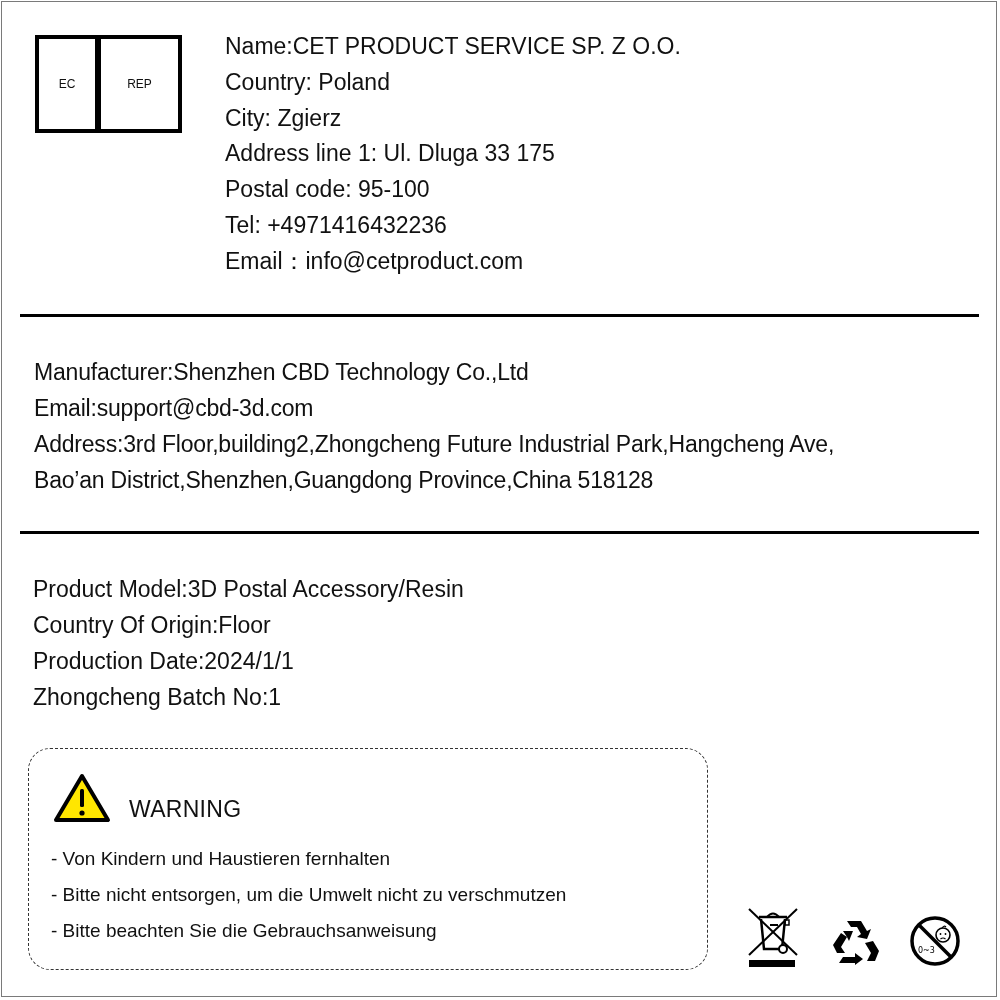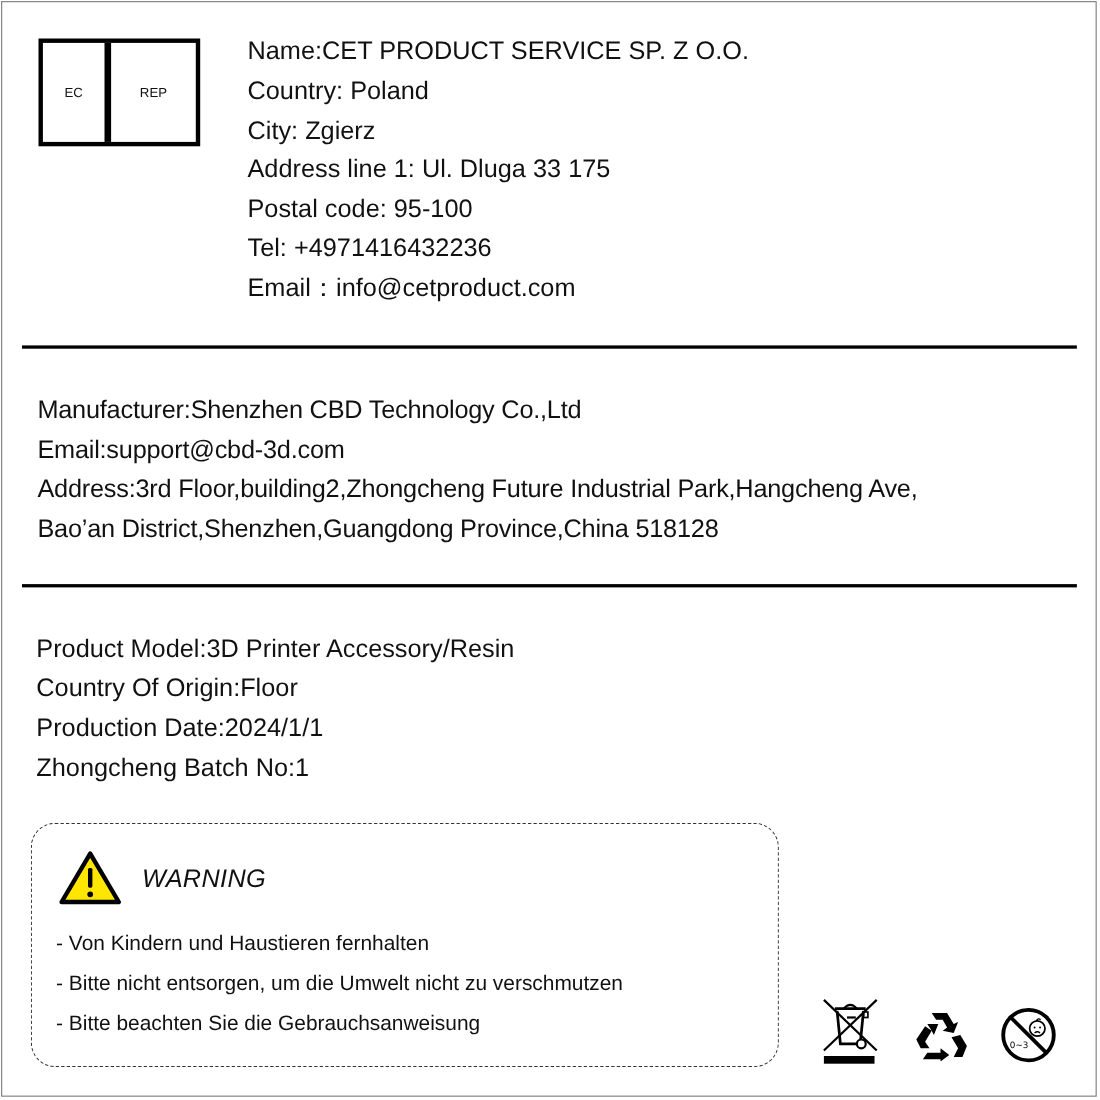--- a/index.html
+++ b/index.html
@@ -79,22 +79,21 @@
       left: 28px; top: 748px;
       width: 680px; height: 222px;
       border: 1.5px dashed #333;
       border-radius: 22px;
       box-sizing: border-box;
     }
     .warn-head {
       position: absolute;
       left: 24px; top: 24px;
       display: flex;
-      align-items: center;
-      font-style: italic;
+      align-items: flex-end;
     }
     .warn-icon {
       width: 58px; height: 50px;
       display: block;
     }
     .warn-title {
       margin-left: 18px;
       font-size: 23px;
       font-weight: 500;
       letter-spacing: 0.3px;
@@ -145,21 +144,21 @@
 <div class="mfr">
   <div class="line">Manufacturer:Shenzhen CBD Technology Co.,Ltd</div>
   <div class="line">Email:support@cbd-3d.com</div>
   <div class="line">Address:3rd Floor,building2,Zhongcheng Future Industrial Park,Hangcheng Ave,</div>
   <div class="line">Bao’an District,Shenzhen,Guangdong Province,China 518128</div>
 </div>
 
 <div class="hr hr2"></div>
 
 <div class="product">
-  <div class="line">Product Model:3D Printer Accessory/Resin</div>
+  <div class="line">Product Model:3D Postal Accessory/Resin</div>
   <div class="line">Country Of Origin:Floor</div>
   <div class="line">Production Date:2024/1/1</div>
   <div class="line">Zhongcheng Batch No:1</div>
 </div>
 
 <div class="warning-box">
   <div class="warn-head">
     <svg class="warn-icon" viewBox="0 0 58 50">
       <path d="M29 3 L55 47 L3 47 Z" fill="#ffe600" stroke="#000" stroke-width="4" stroke-linejoin="round"></path>
       <rect x="27" y="16" width="4" height="18" rx="1.5" fill="#000"></rect>

